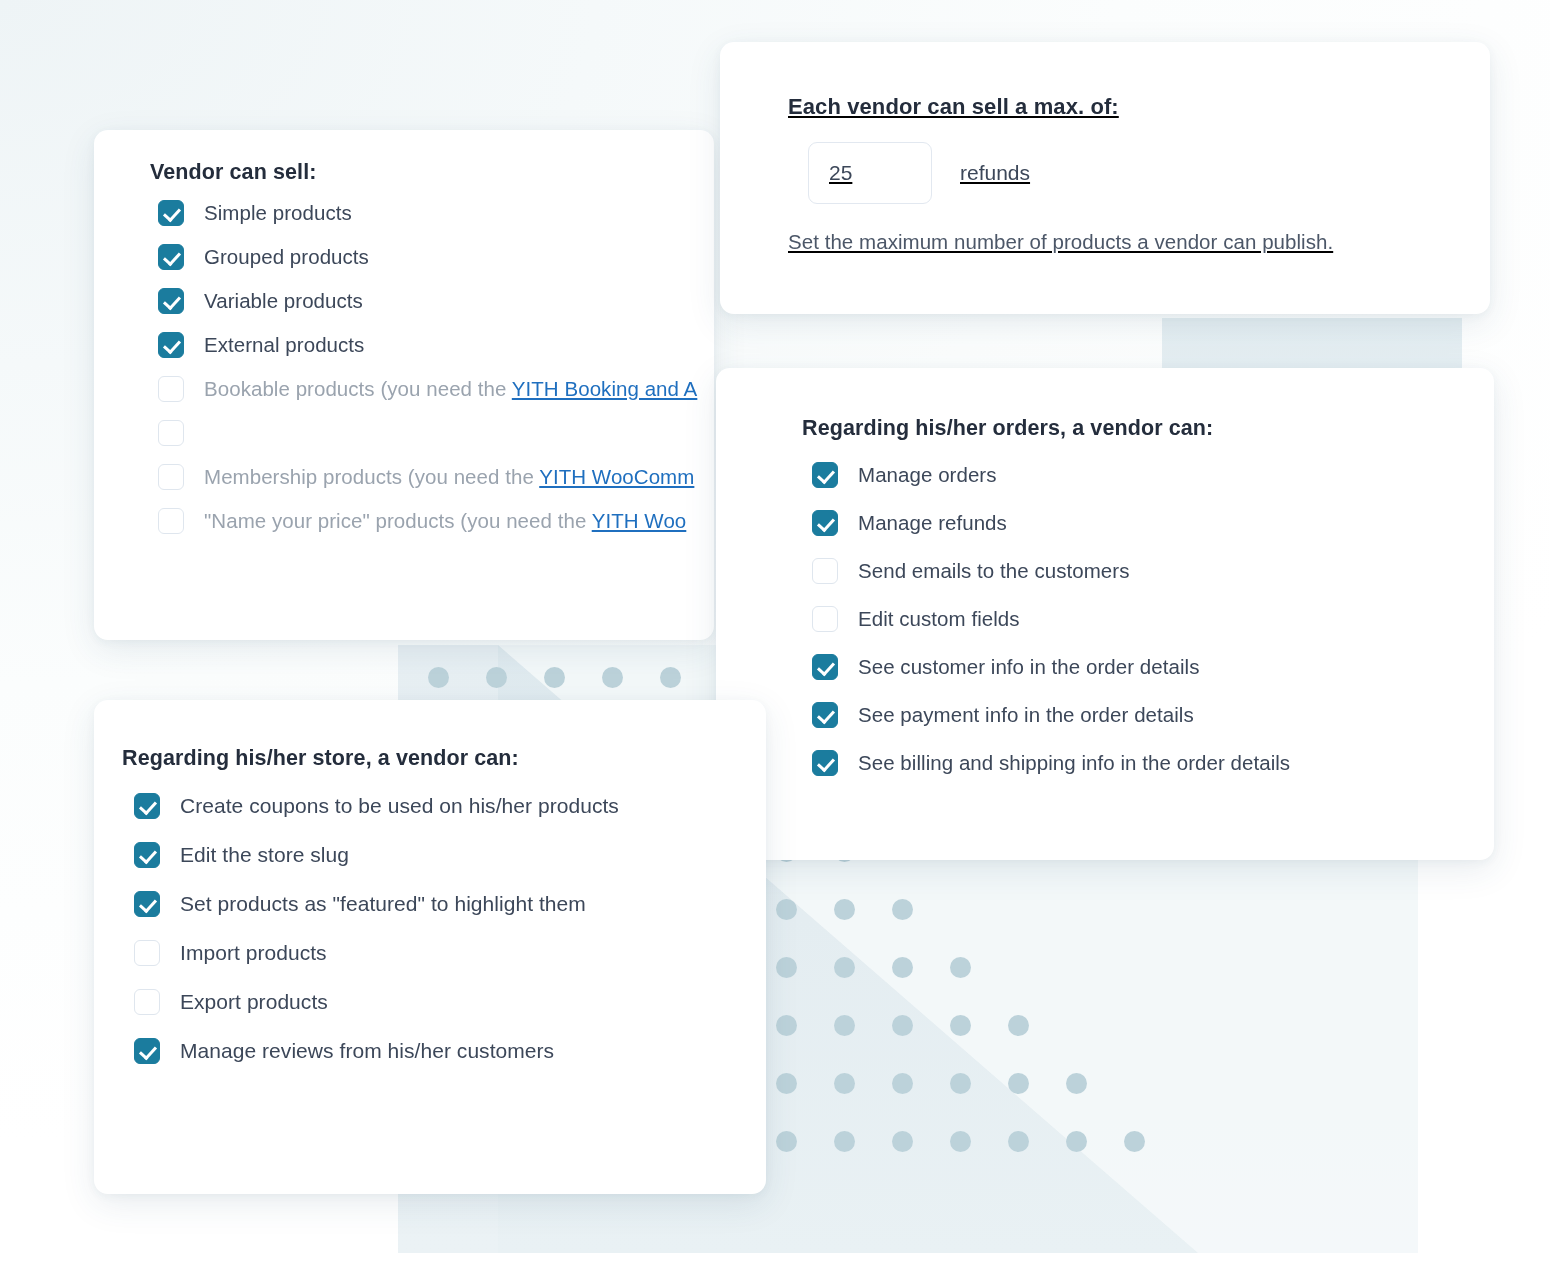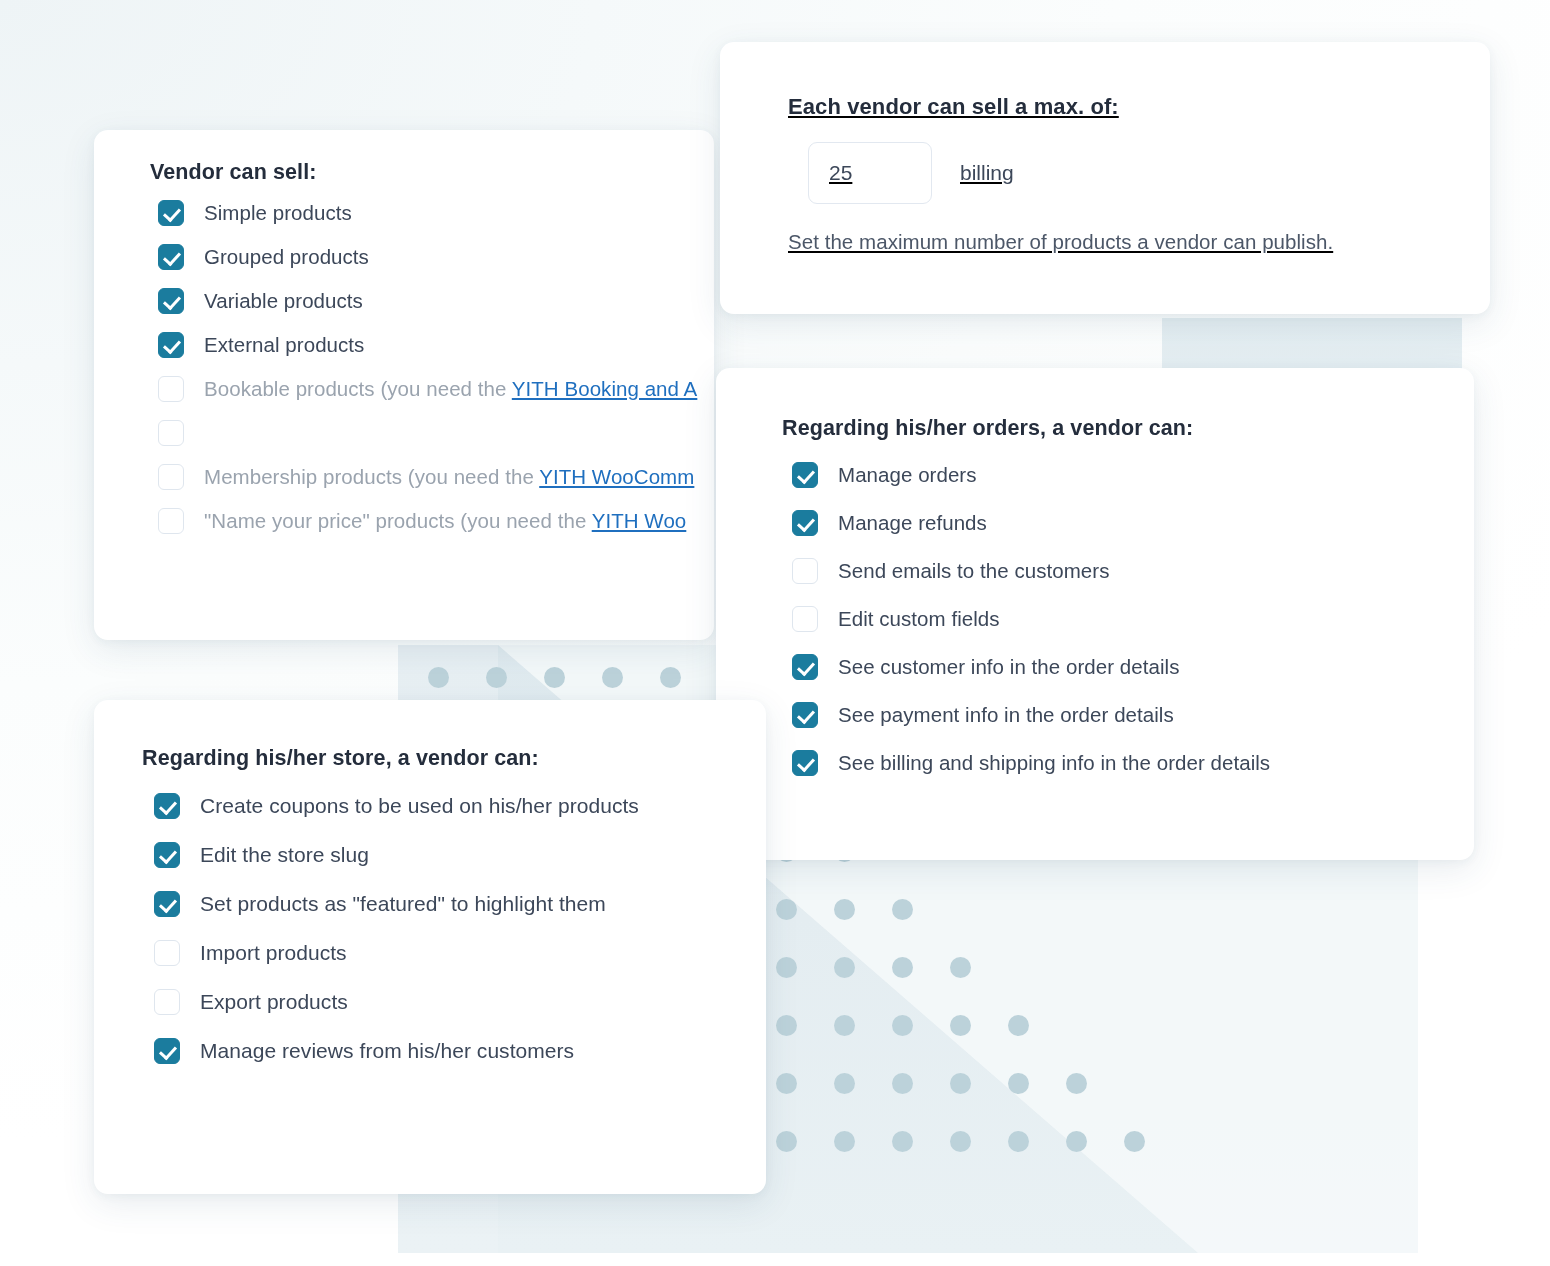--- a/index.html
+++ b/index.html
@@ -85,31 +85,31 @@
     position: absolute;
     background: #ffffff;
     border-radius: 14px;
     box-shadow: 0 10px 34px rgba(40, 80, 105, 0.10),
                 0 2px 10px rgba(40, 80, 105, 0.05);
     overflow: hidden;
   }
 
   #card-products { left: 94px;  top: 130px;  width: 620px;  height: 510px; }
   #card-max      { left: 720px; top: 42px;   width: 770px;  height: 272px; text-decoration: underline; }
-  #card-orders   { left: 716px; top: 368px;  width: 758px;  height: 492px; }
+  #card-orders   { left: 716px; top: 368px;  width: 758px;  height: 492px; padding-left: 20px; }
   #card-store    { left: 94px;  top: 700px;  width: 672px;  height: 494px; }
 
   .card-inner {
     padding: 42px 56px;
     box-sizing: border-box;
   }
   #card-products .card-inner { padding: 30px 56px 30px 56px; }
   #card-max .card-inner      { padding: 52px 68px; }
   #card-orders .card-inner   { padding: 48px 66px; }
-  #card-store .card-inner    { padding: 46px 48px; }
+  #card-store .card-inner    { padding: 46px 28px; }
 
   .section-title {
     font-size: 21.5px;
     font-weight: 700;
     color: #242d3c;
     letter-spacing: 0.1px;
     margin: 0 0 6px 0;
     white-space: nowrap;
   }
   #card-max .section-title { font-size: 22px; margin-bottom: 22px; }
@@ -343,21 +343,21 @@
           </li>
         </ul>
     </div>
   </div>
 
   <div class="card" id="card-max">
     <div class="card-inner">
       <h2 class="section-title">Each vendor can sell a max. of:</h2>
       <div class="max-row">
         <div class="num-input">25</div>
-        <span class="unit-label">billing</span>
+        <span class="unit-label">refunds</span>
       </div>
       <div class="help-text">Set the maximum number of products a vendor can publish.</div>
     </div>
   </div>
 
   <div class="card" id="card-orders">
     <div class="card-inner">
       <h2 class="section-title">Regarding his/her orders, a vendor can:</h2>
       <ul class="check-list" id="list-orders">
           <li class="check-item">

